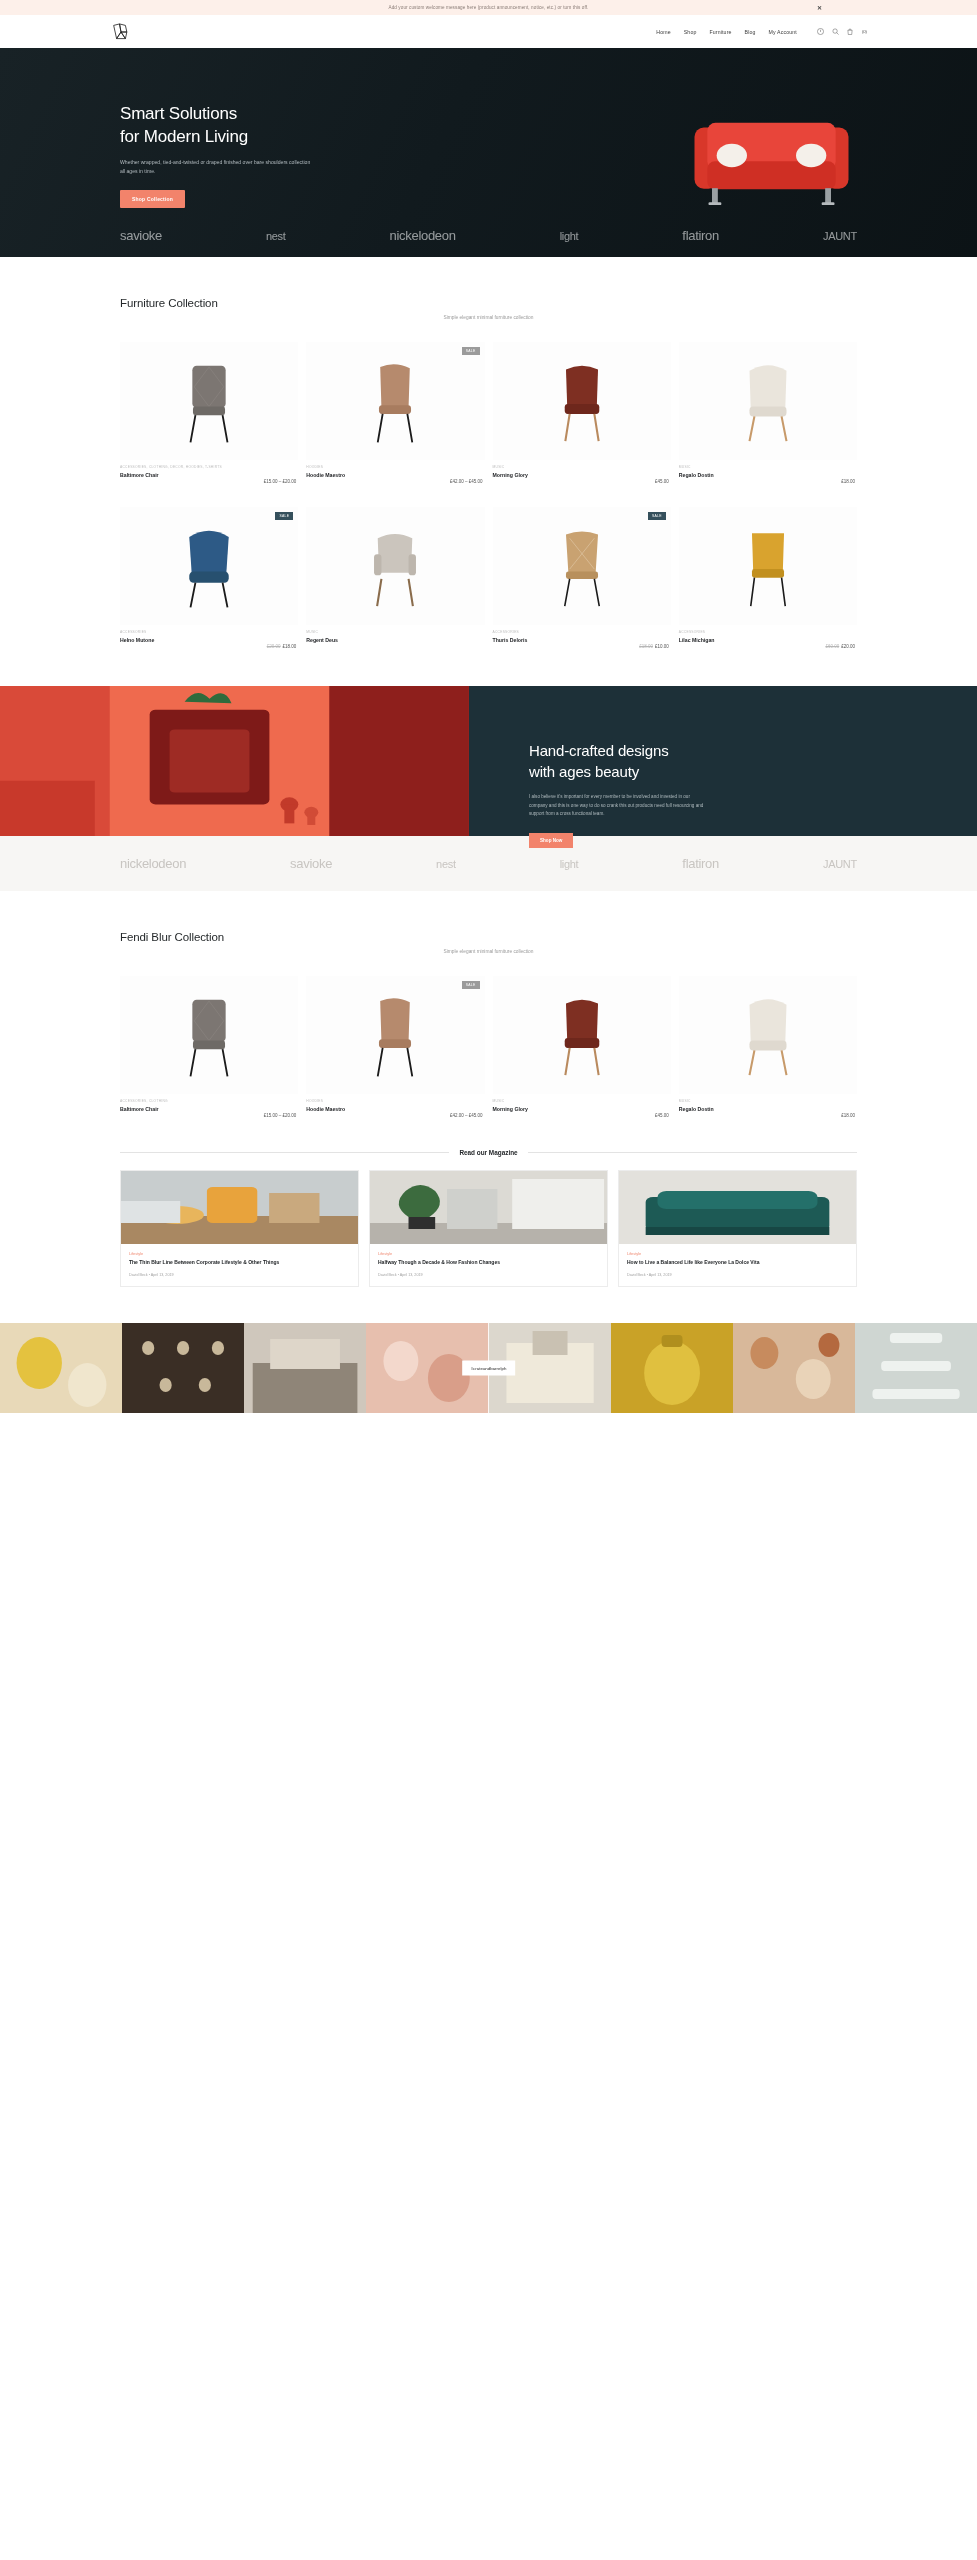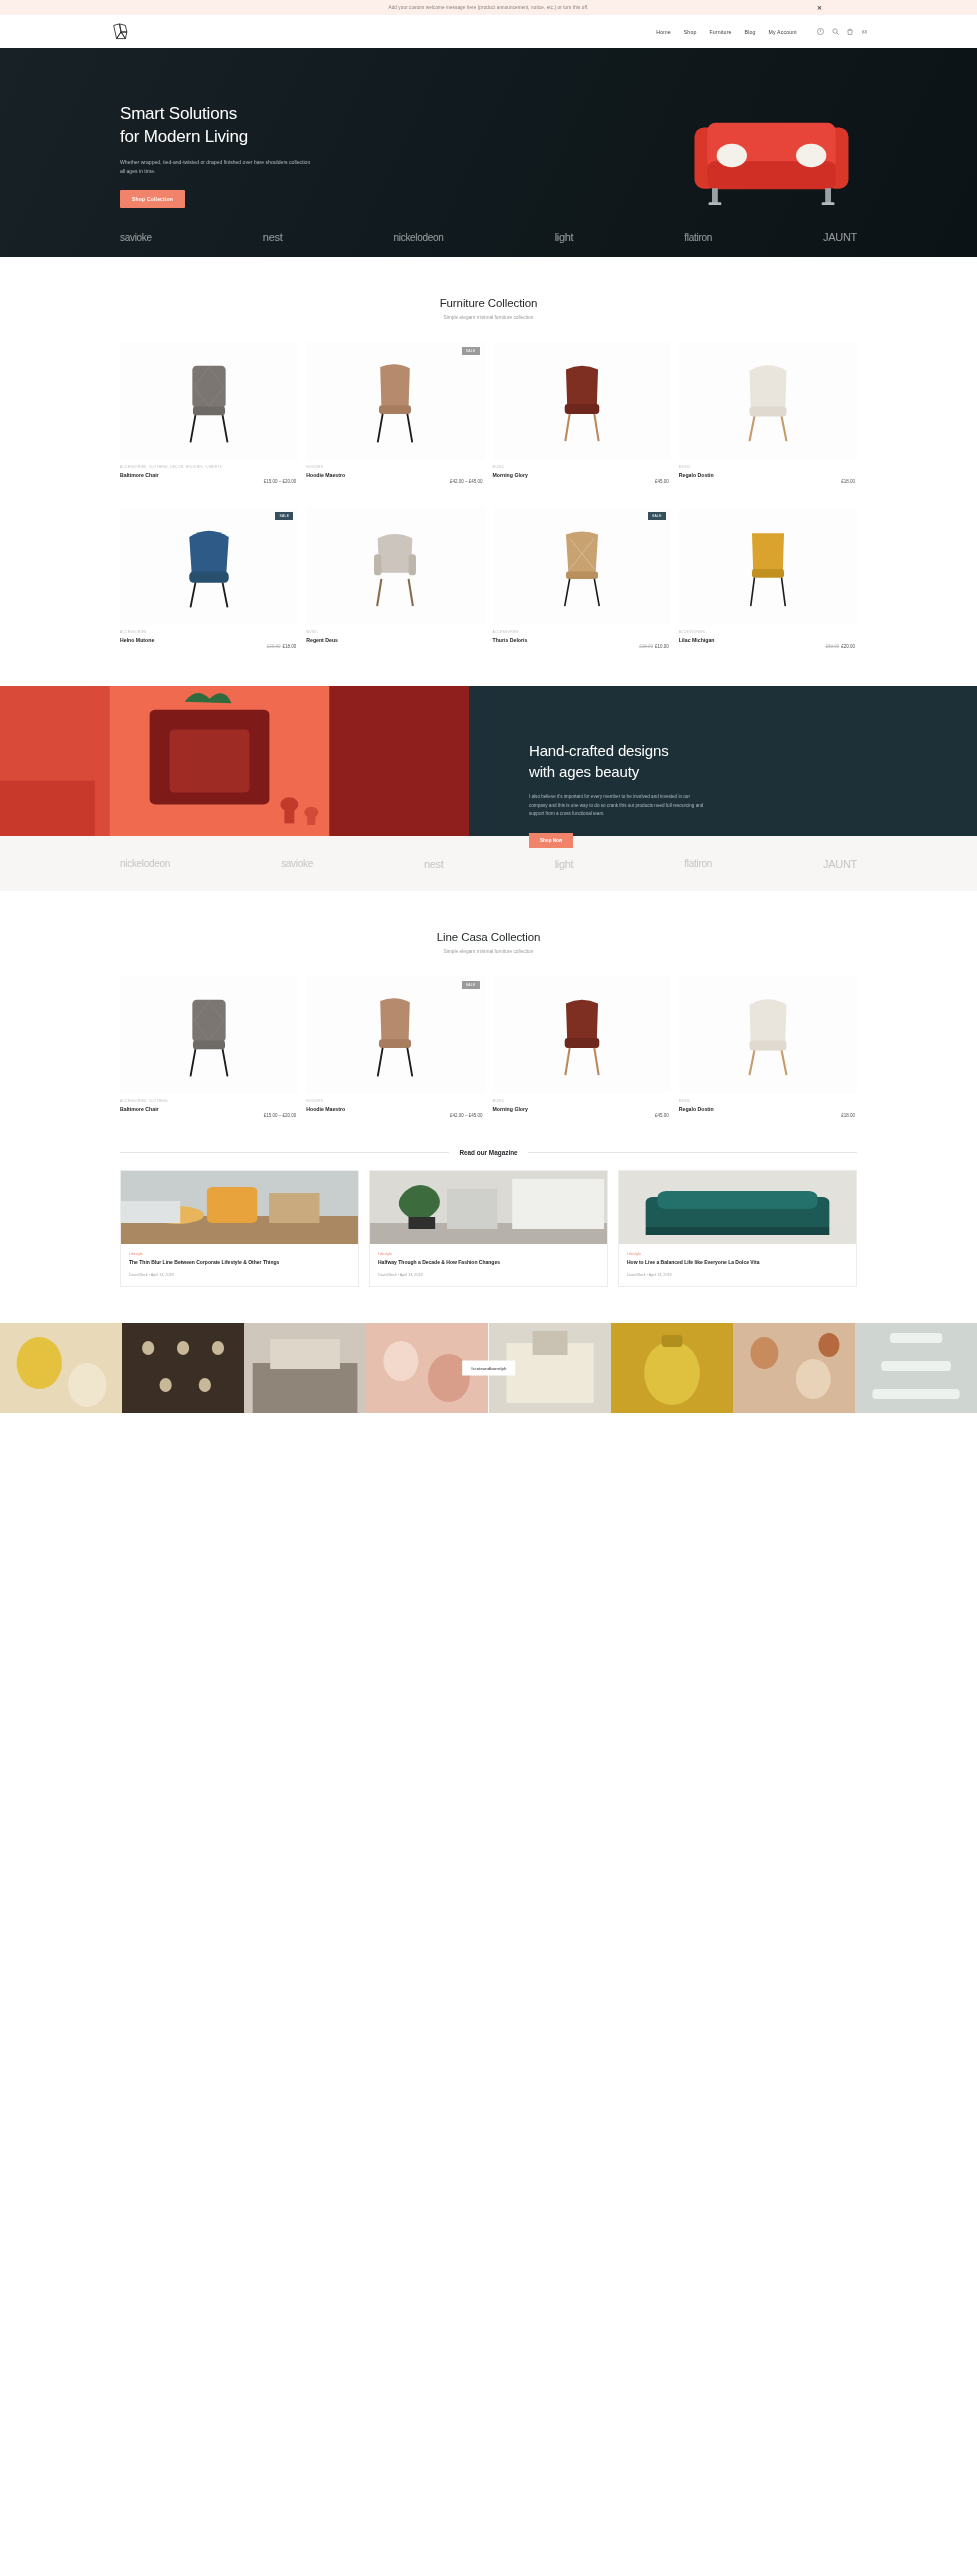--- a/index.html
+++ b/index.html
@@ -113,36 +113,35 @@
     position:absolute;
     bottom:14px;
     left:120px;
     right:120px;
     display:flex;
     align-items:center;
     justify-content:space-between;
     opacity:.62;
   }
   .brand { font-size:11px; color:#e8eaeb; letter-spacing:-.3px; white-space:nowrap; }
-  .brand.sm { font-size:10px; }
+  .brand.sm { font-size:13px; }
 
   .brands-light {
     background:#f7f6f4;
     height:55px;
     display:flex;
     align-items:center;
     justify-content:space-between;
     padding:0 120px;
   }
   .brands-light .brand { color:#c8c5c1; }
 
   
   .section { padding:40px 120px 0; }
   .sec-title {
-    text-align:center;
     font-size:11.5px;
     font-weight:400;
     color:#25292b;
     letter-spacing:-.1px;
   }
   .sec-sub {
     text-align:center;
     font-size:4.8px;
     color:#9a9a9a;
     margin-top:6px;
@@ -538,21 +537,21 @@
 <div class="brands-light">
   <span class="brand sm">nickelodeon</span>
   <span class="brand sm">savioke</span>
   <span class="brand">nest</span>
   <span class="brand">light</span>
   <span class="brand sm">flatiron</span>
   <span class="brand">JAUNT</span>
 </div>
 
 <div class="section">
-  <h2 class="sec-title">Line Casa Collection</h2>
+  <h2 class="sec-title">Fendi Blur Collection</h2>
   <p class="sec-sub">Simple elegant minimal furniture collection</p>
   <div class="grid">
     <div class="card">
       <div class="thumb">
         <svg viewBox="0 0 120 150" width="74" height="118">
             <rect x="33" y="18" width="54" height="68" rx="7" fill="#7c7672"></rect>
             <path d="M60 20 L84 52 L60 84 L36 52 Z" fill="none" stroke="#8e8884" stroke-width=".8"></path>
             <rect x="34" y="84" width="52" height="14" rx="4" fill="#6e6a66"></rect>
             <path d="M38 98 L30 142 M82 98 L90 142" stroke="#1b1b1b" stroke-width="3"></path>
           </svg>

